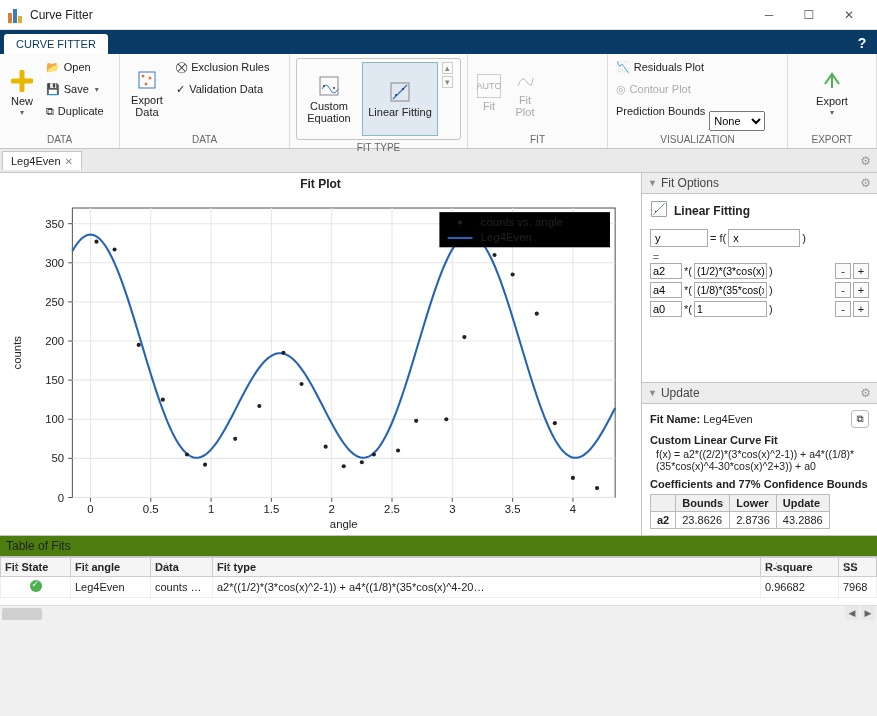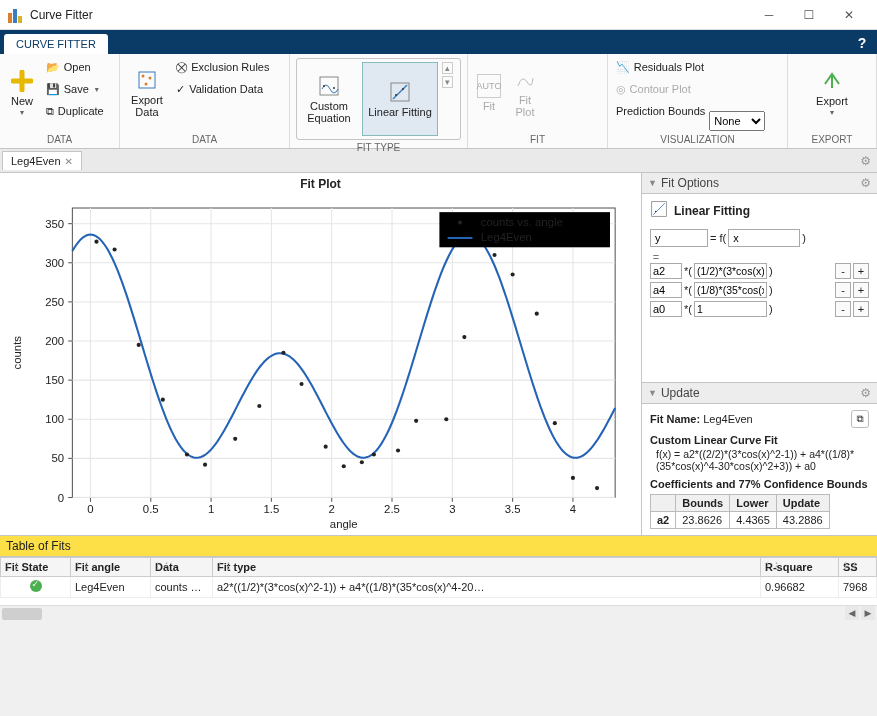--- a/index.html
+++ b/index.html
@@ -59,21 +59,21 @@
 .resultspane { border-top:1px solid #c5c5c5; }
 .results-body { padding:6px 8px; font-size:11px; }
 .results-body .fitname { display:flex; align-items:center; margin-bottom:6px;}
 .results-body b { font-weight: bold; }
 .mini-table { border-collapse: collapse; font-size:11px; margin-top:4px; }
 .mini-table th, .mini-table td { border:1px solid #bbb; padding:2px 6px; text-align:left;}
 .mini-table th { background:#f0f0f0; }
 
 
 .tof { height:110px; background:#fff; border-top:1px solid #c5c5c5; display:flex; flex-direction:column;}
-.tof-hdr { background:#fde047; padding:3px 6px; font-size:12px; border-bottom:1px solid #c5c5c5;}
+.tof-hdr { background:#4d7c0f; padding:3px 6px; font-size:12px; border-bottom:1px solid #c5c5c5;}
 .tof-table { flex:1; overflow:auto;}
 .tof-table table { width:100%; border-collapse:collapse; font-size:11px;}
 .tof-table th { background:#f5f5f5; border:1px solid #ccc; padding:3px 4px; text-align:left; position:relative;}
 .tof-table th .grip { position:absolute; left:2px; color:#aaa; font-size:9px;}
 .tof-table td { border:1px solid #eee; padding:3px 4px; white-space:nowrap; overflow:hidden; text-overflow:ellipsis;}
 .status-ok { width:12px; height:12px; border-radius:50%; background:#4caf50; display:inline-block; position:relative;}
 .status-ok:after { content:"✓"; color:#fff; font-size:9px; position:absolute; top:-1px; left:2px;}
 
 
 .hscroll { height:16px; background:#f0f0f0; border-top:1px solid #ddd; position:relative;}
@@ -447,21 +447,21 @@
           <tbody>
               <tr>
                 <th></th>
                 <th>Bounds</th>
                 <th>Lower</th>
                 <th>Update</th>
               </tr>
           <tr>
                 <td><b>a2</b></td>
                 <td>23.8626</td>
-                <td>4.4365</td>
+                <td>2.8736</td>
                 <td>43.2886</td>
               </tr>
         </tbody>
           </table>
       </div>
     </div>
   </div>
 </div>
 
 <div class="tof" style="height:70px">

